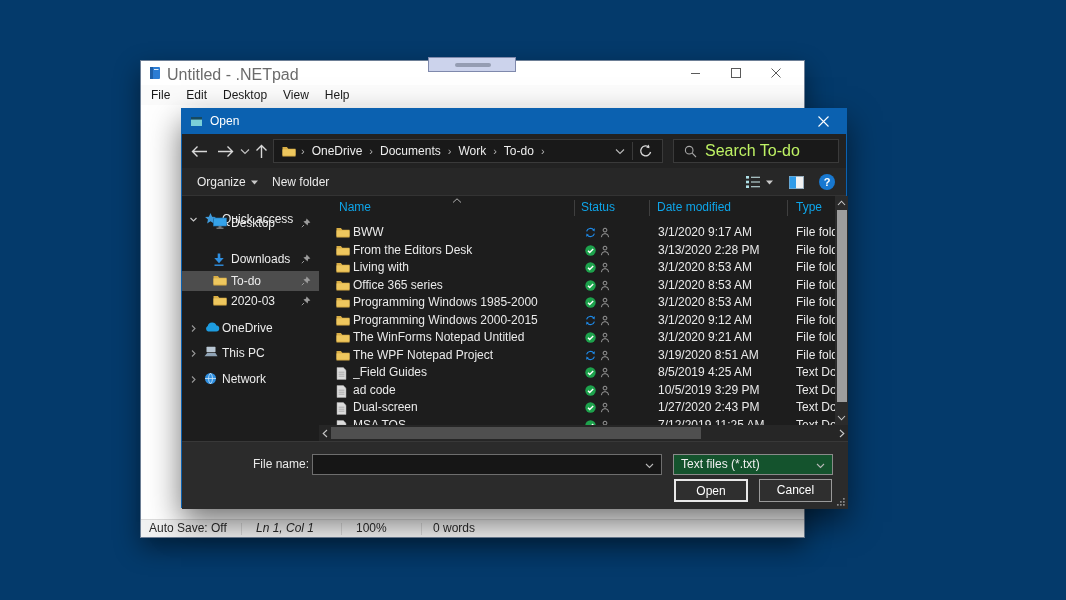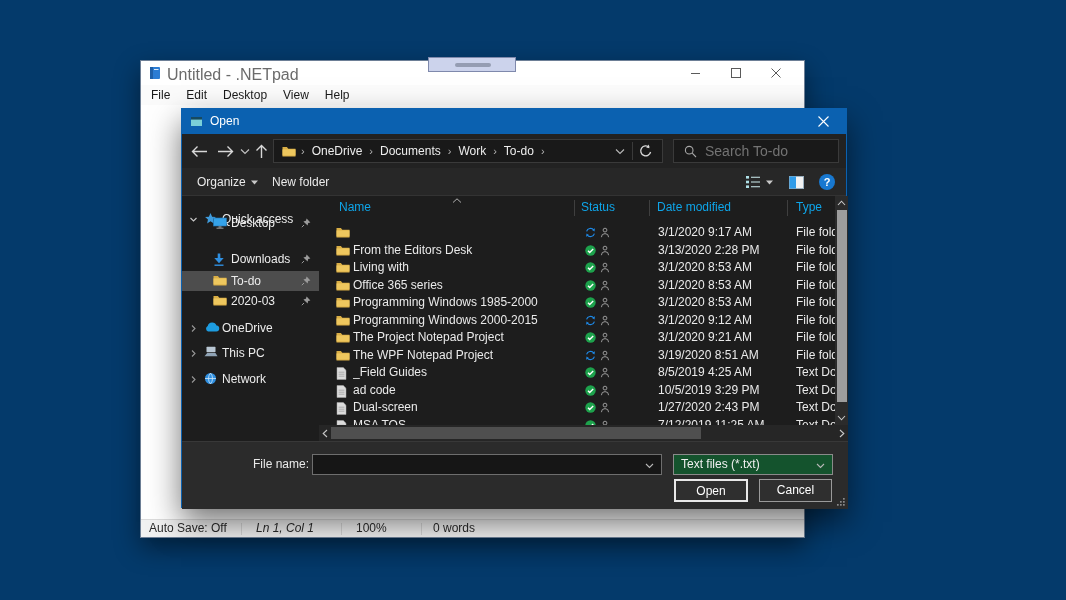--- a/index.html
+++ b/index.html
@@ -48,21 +48,21 @@
     background: #191919; border: 1px solid #3a3a3a; }
   .crumbs { position: absolute; left: 8px; top: 0; height: 22px; display: flex; align-items: center; }
   .crumb { color: #ededed; font-size: 12px; padding: 0 2px; white-space: nowrap; }
   .crumb-sep { color: #b5b5b5; font-size: 11px; padding: 0 5px; }
   .addr-chevron { position: absolute; left: 341px; top: 8px; }
   .addr-divider { position: absolute; left: 358px; top: 2px; width: 1px; height: 18px; background: #3a3a3a; }
   .addr-refresh { position: absolute; left: 365px; top: 4px; }
   .search-box { position: absolute; left: 491px; top: 5px; width: 166px; height: 24px;
     background: #191919; border: 1px solid #3a3a3a; display: flex; align-items: center; }
   .search-box .mag { margin: 0 8px 0 10px; }
-  .search-ph { color: #737373; font-size: 14px; }
+  .search-ph { color: #bef264; font-size: 16px; }
 
   .dlg-cmdbar { position: absolute; left: 0; top: 59px; right: 0; height: 28px; background: #272727;
     border-bottom: 1px solid #333; }
   .cmd-item { position: absolute; top: 0; height: 28px; line-height: 27px; color: #eaeaea;
     font-size: 12px; display: flex; align-items: center; gap: 5px; }
 
   .dlg-main { position: absolute; left: 0; top: 87px; width: 666px; height: 245px; background: #1d1d1d; }
 
   .sidebar { position: absolute; left: 0; top: 0; width: 137px; height: 245px; }
   .sb-item { position: absolute; left: 0; width: 137px; height: 20px; }
@@ -393,20 +393,21 @@
           <svg width="10" height="5">
               <path d="M1 4.5 L5 0.8 L9 4.5" stroke="#b0b0b0" stroke-width="1" fill="none"></path>
             </svg>
         </span>
         <div class="rows" id="rows">
             <div class="row">
               <span class="ic fi"><svg width="14" height="11" viewBox="0 0 14 11">
                   <path d="M0.5 1 h4.4 l1.4 1.7 h7.2 v7.8 h-13z" fill="#d9ae45"></path>
                   <path d="M0.5 3.4 h13 v6.1 h-13z" fill="#eec75e"></path>
                 </svg></span>
+              <span class="cell nm">BWW</span>
               <span class="ic st1"><svg width="11" height="11" viewBox="0 0 11 11">
                   <path d="M1.6 4.4 A4.1 4.1 0 0 1 8.8 3" stroke="#1e88e5" stroke-width="1.2" fill="none"></path>
                   <polygon points="9.9,1.2 9.5,4.5 7,3" fill="#1e88e5"></polygon>
                   <path d="M9.4 6.6 A4.1 4.1 0 0 1 2.2 8" stroke="#1e88e5" stroke-width="1.2" fill="none"></path>
                   <polygon points="1.1,9.8 1.5,6.5 4,8" fill="#1e88e5"></polygon>
                 </svg></span>
               <span class="ic st2"><svg width="10" height="11" viewBox="0 0 10 11">
                   <circle cx="5" cy="3.1" r="1.9" fill="none" stroke="#9a9a9a" stroke-width="1"></circle>
                   <path d="M1.4 10.2 a3.6 3.6 0 0 1 7.2 0" fill="none" stroke="#9a9a9a" stroke-width="1"></path>
                 </svg></span>
@@ -498,21 +499,21 @@
                   <path d="M1.4 10.2 a3.6 3.6 0 0 1 7.2 0" fill="none" stroke="#9a9a9a" stroke-width="1"></path>
                 </svg></span>
               <span class="cell dt">3/1/2020 9:12 AM</span>
               <span class="cell tp">File folder</span>
             </div>
             <div class="row">
               <span class="ic fi"><svg width="14" height="11" viewBox="0 0 14 11">
                   <path d="M0.5 1 h4.4 l1.4 1.7 h7.2 v7.8 h-13z" fill="#d9ae45"></path>
                   <path d="M0.5 3.4 h13 v6.1 h-13z" fill="#eec75e"></path>
                 </svg></span>
-              <span class="cell nm">The Project Notepad Project</span>
+              <span class="cell nm">The WinForms Notepad Untitled</span>
               <span class="ic st1"><svg width="11" height="11">
                   <circle cx="5.5" cy="5.5" r="5.2" fill="#1da24c"></circle>
                   <path d="M3 5.8 l1.7 1.7 L8.2 4.1" stroke="#fff" stroke-width="1.4" fill="none"></path>
                 </svg></span>
               <span class="ic st2"><svg width="10" height="11" viewBox="0 0 10 11">
                   <circle cx="5" cy="3.1" r="1.9" fill="none" stroke="#9a9a9a" stroke-width="1"></circle>
                   <path d="M1.4 10.2 a3.6 3.6 0 0 1 7.2 0" fill="none" stroke="#9a9a9a" stroke-width="1"></path>
                 </svg></span>
               <span class="cell dt">3/1/2020 9:21 AM</span>
               <span class="cell tp">File folder</span>

